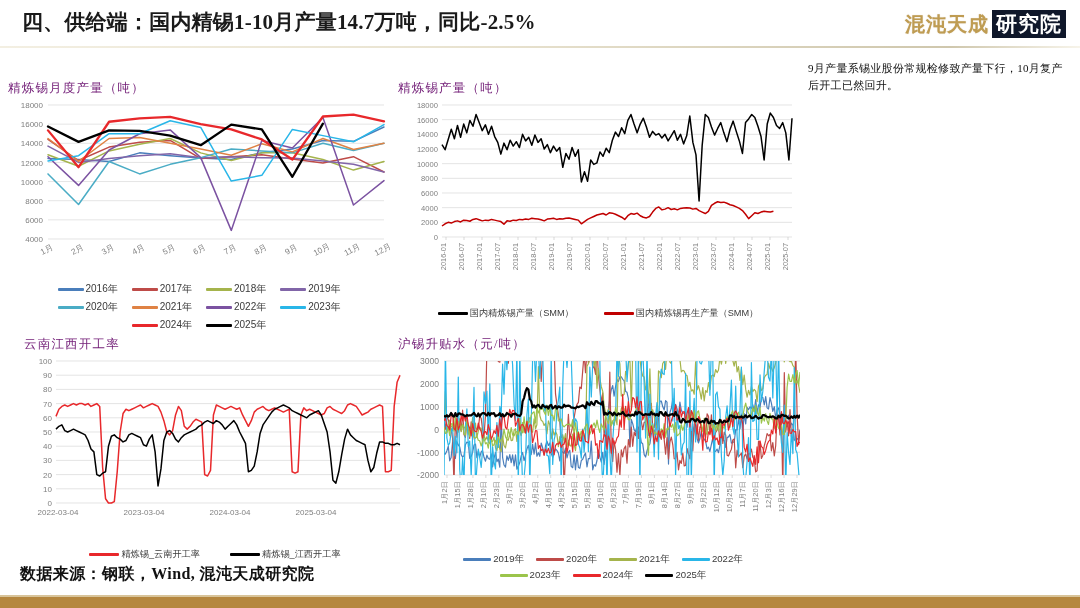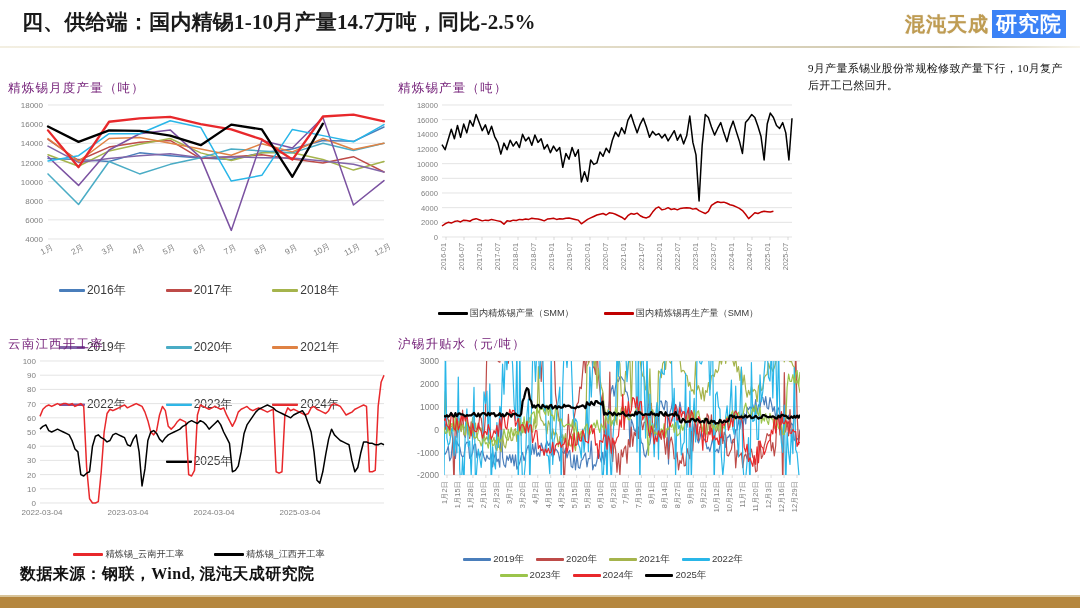--- a/index.html
+++ b/index.html
@@ -38,21 +38,21 @@
   }
   #logo-glyphs {
     font-family: "DejaVu Serif", serif;
     font-size: 20px; font-weight: 700;
     color: #bf9c52;
     letter-spacing: 1px;
     line-height: 1;
     text-shadow: 0 0 1px rgba(150,110,40,0.35);
   }
   #logo-badge {
-    background: #3b82f6;
+    background: #0f172a;
     color: #ffffff;
     font-family: "DejaVu Serif", serif;
     font-size: 21px; font-weight: 700;
     letter-spacing: 1px;
     padding: 3px 4px 4px 4px;
     line-height: 1;
   }
 
   
   .panel { position: absolute; }
@@ -73,21 +73,21 @@
     align-items: center;
     column-gap: 9px; row-gap: 3px;
     font-size: 7.6px;
     color: #3a3a3a;
     font-family: "Liberation Sans", sans-serif;
   }
   .legend-item { display: flex; align-items: center; gap: 2px; white-space: nowrap; }
   .legend-swatch { display: inline-block; width: 21px; height: 2.4px; border-radius: 1px; }
   .legend.big { font-size: 9.2px; column-gap: 30px; }
   .legend.big .legend-swatch { width: 30px; height: 3px; }
-  .legend.mid { font-size: 12px; column-gap: 14px; row-gap: 4px; gap: 40px; }
+  .legend.mid { font-size: 10px; column-gap: 14px; row-gap: 4px; }
   .legend.mid .legend-swatch { width: 26px; height: 3px; }
   .legend.p4 { font-size: 9.6px; column-gap: 12px; row-gap: 3px; }
   .legend.p4 .legend-swatch { width: 28px; height: 3px; }
 
   
   #note {
     position: absolute; left: 808px; top: 60px; width: 258px;
     font-size: 11px; line-height: 1.55;
     color: #111111;
     font-family: "Liberation Serif", serif;
@@ -292,21 +292,21 @@
         </span>
         <span class="legend-item">
           <span class="legend-swatch" style="background: rgb(192, 0, 0);"></span>
           <span>国内精炼锡再生产量（SMM）</span>
         </span>
       </div>
   </div>
 
   <div id="note">9月产量系锡业股份常规检修致产量下行，10月复产后开工已然回升。</div>
 
-  <div class="panel" style="left:8px; top:312px; width:382px;">
+  <div class="panel" style="left:24px; top:312px; width:382px;">
     <div class="chart-title">云南江西开工率</div>
     <div class="plot">
       <svg id="svg3" width="382" height="190" viewBox="0 0 382 190">
           <line x1="32" y1="150" x2="376" y2="150" stroke="#d9d9d9" stroke-width="0.7"></line>
           <text x="28" y="153" font-size="8" text-anchor="end" class="tick">0</text>
           <line x1="32" y1="135.8" x2="376" y2="135.8" stroke="#d9d9d9" stroke-width="0.7"></line>
           <text x="28" y="138.8" font-size="8" text-anchor="end" class="tick">10</text>
           <line x1="32" y1="121.6" x2="376" y2="121.6" stroke="#d9d9d9" stroke-width="0.7"></line>
           <text x="28" y="124.6" font-size="8" text-anchor="end" class="tick">20</text>
           <line x1="32" y1="107.4" x2="376" y2="107.4" stroke="#d9d9d9" stroke-width="0.7"></line>

